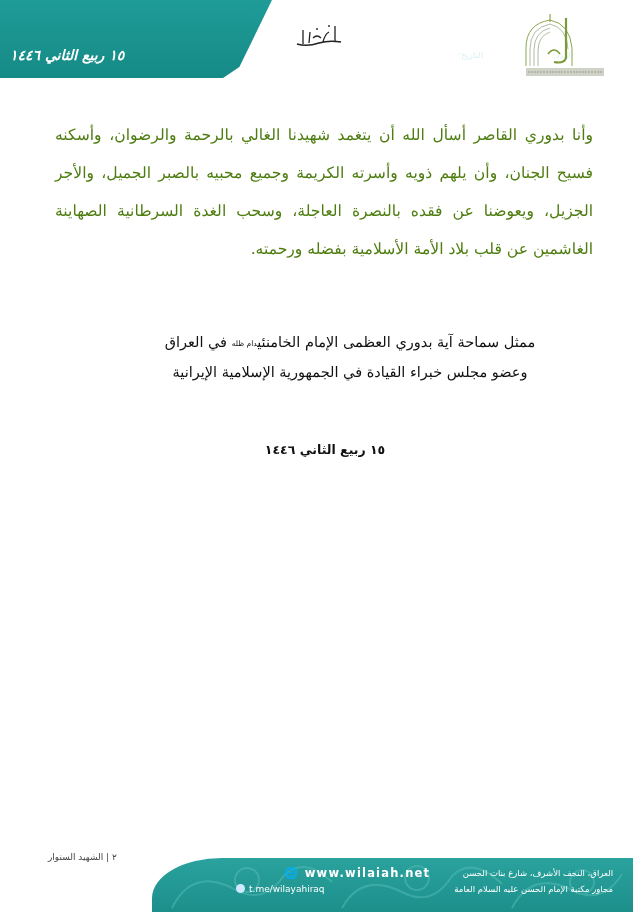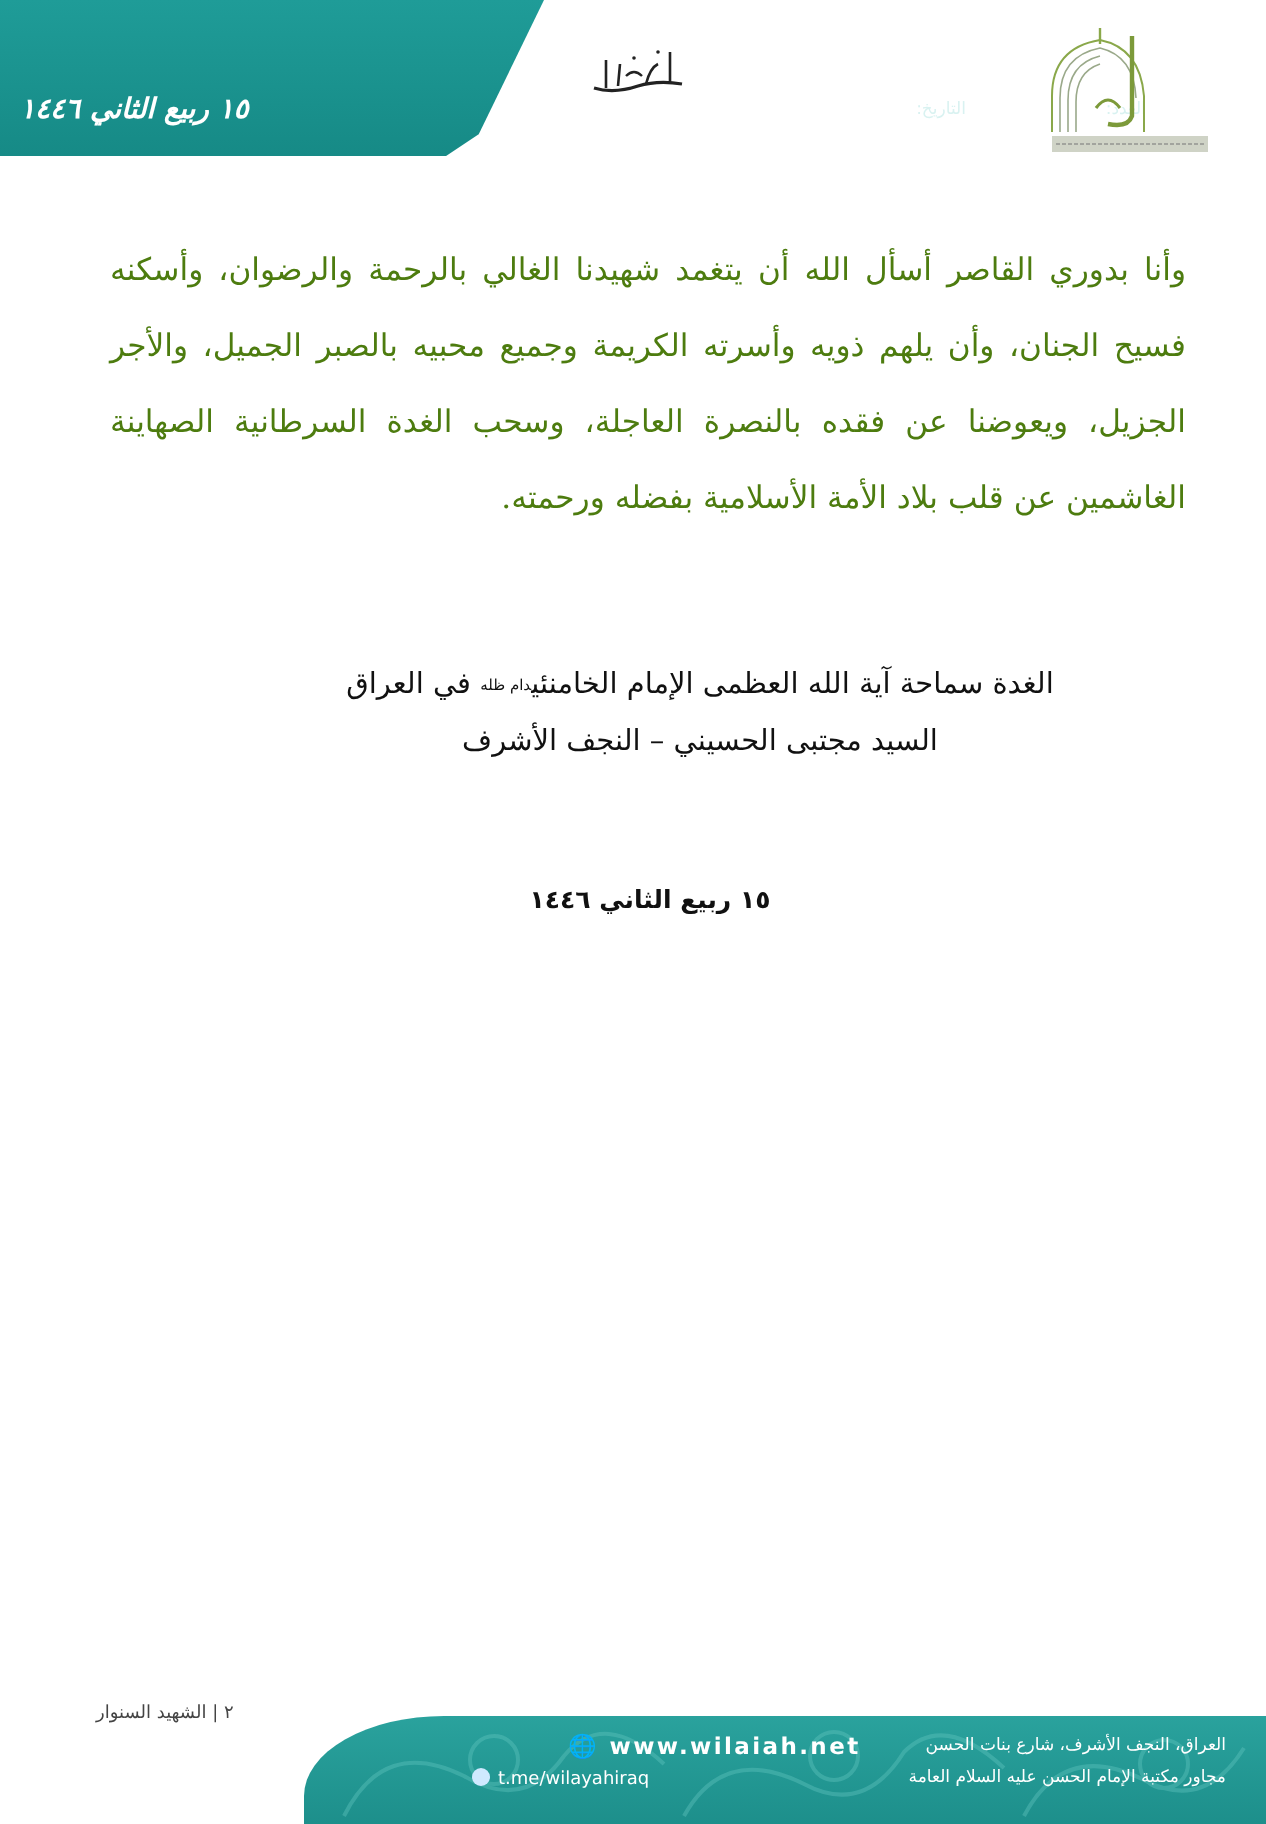--- a/index.html
+++ b/index.html
@@ -117,24 +117,24 @@
     <path d="M28 40 Q34 32 40 40" stroke="#7c9a3a" stroke-width="1.6" fill="none"></path>
     <rect x="6" y="54" width="78" height="8" fill="#cfd3c6"></rect>
     <path d="M8 58 h74" stroke="#777" stroke-width="0.6" stroke-dasharray="2 1"></path>
   </svg>
 </div>
 
 <div class="body-text">وأنا بدوري القاصر أسأل الله أن يتغمد شهيدنا الغالي بالرحمة والرضوان، وأسكنه فسيح الجنان، وأن يلهم ذويه وأسرته الكريمة وجميع محبيه بالصبر الجميل، والأجر الجزيل، ويعوضنا عن فقده بالنصرة العاجلة، وسحب الغدة السرطانية الصهاينة الغاشمين عن قلب بلاد الأمة الأسلامية بفضله ورحمته.</div>
 
 <div class="signature">
   <div>
-    <span>الغدة سماحة آية الله العظمى الإمام الخامنئي</span><span class="honor">دام ظله</span>
+    <span>ممثل سماحة آية بدوري العظمى الإمام الخامنئي</span><span class="honor">دام ظله</span>
     <span>في العراق</span>
   </div>
-  <div>السيد مجتبى الحسيني – النجف الأشرف</div>
+  <div>وعضو مجلس خبراء القيادة في الجمهورية الإسلامية الإيرانية</div>
 </div>
 <div class="sig-date">١٥ ربيع الثاني ١٤٤٦</div>
 
 <div class="page-footer-label">٢ | الشهيد السنوار</div>
 
 <div class="footer-band">
   <svg width="481" height="54" viewBox="0 0 481 54">
     <g stroke="#5cc0bb" stroke-width="2" fill="none" opacity="0.45">
       <path d="M20 50 Q40 10 80 30 Q110 48 130 20 Q150 -4 180 24"></path>
       <path d="M190 50 Q210 14 250 34 Q280 50 300 18 Q320 -2 350 26"></path>

